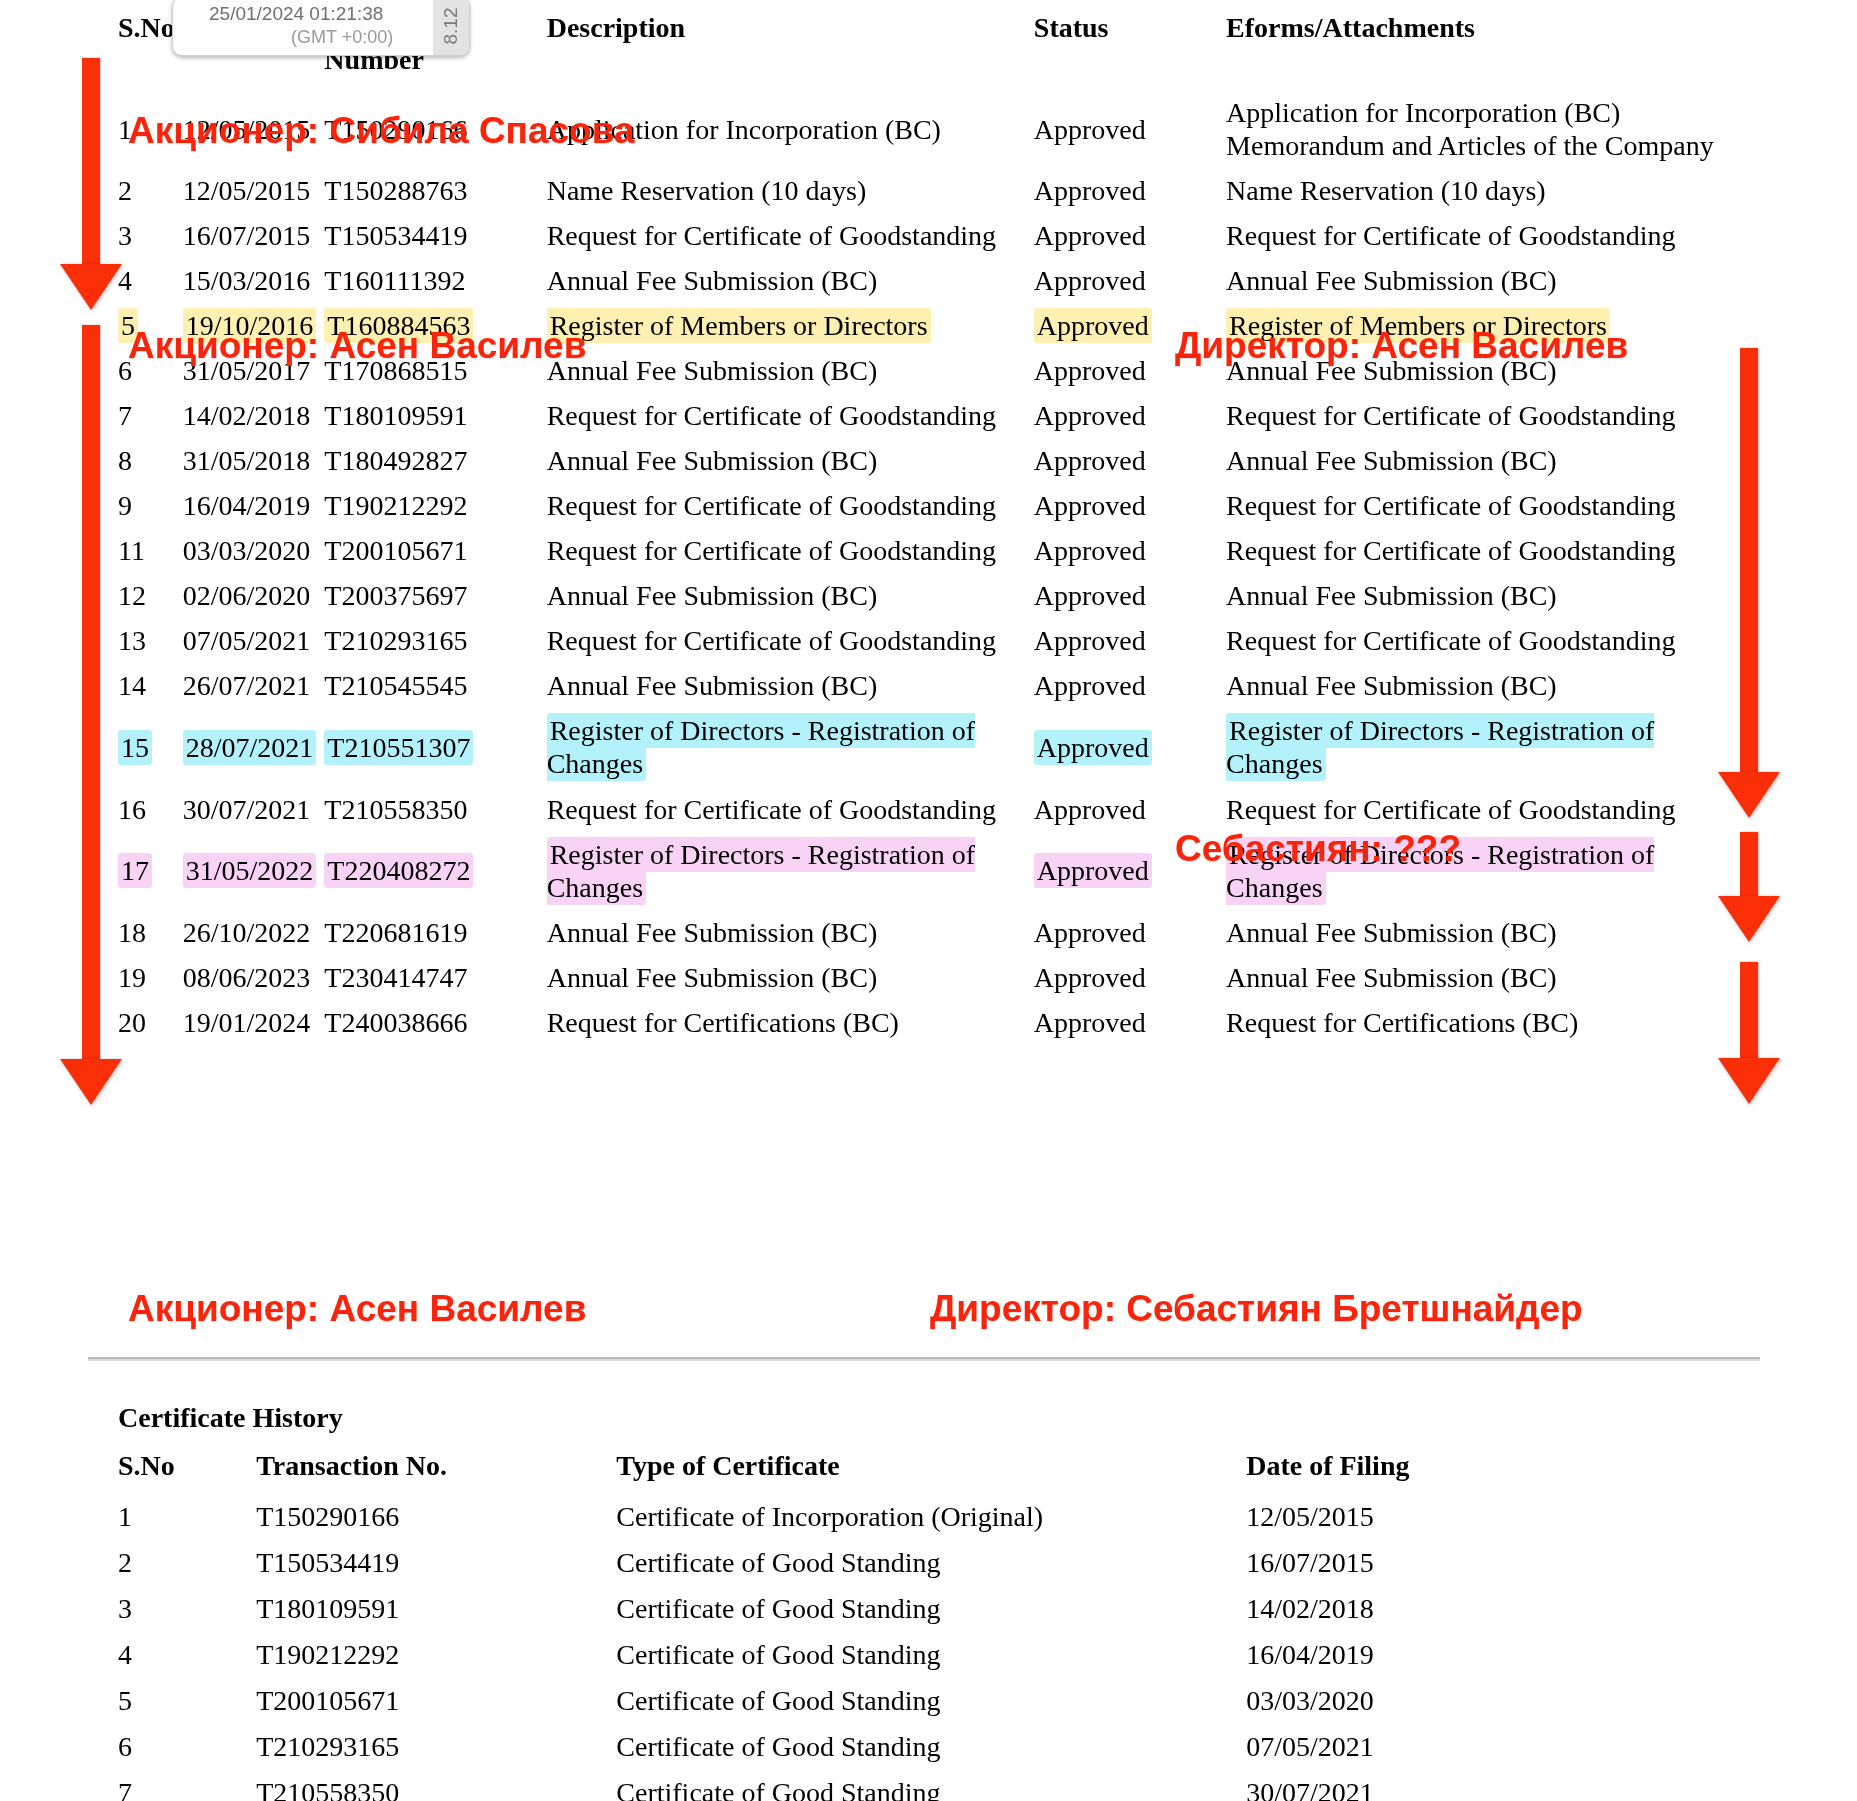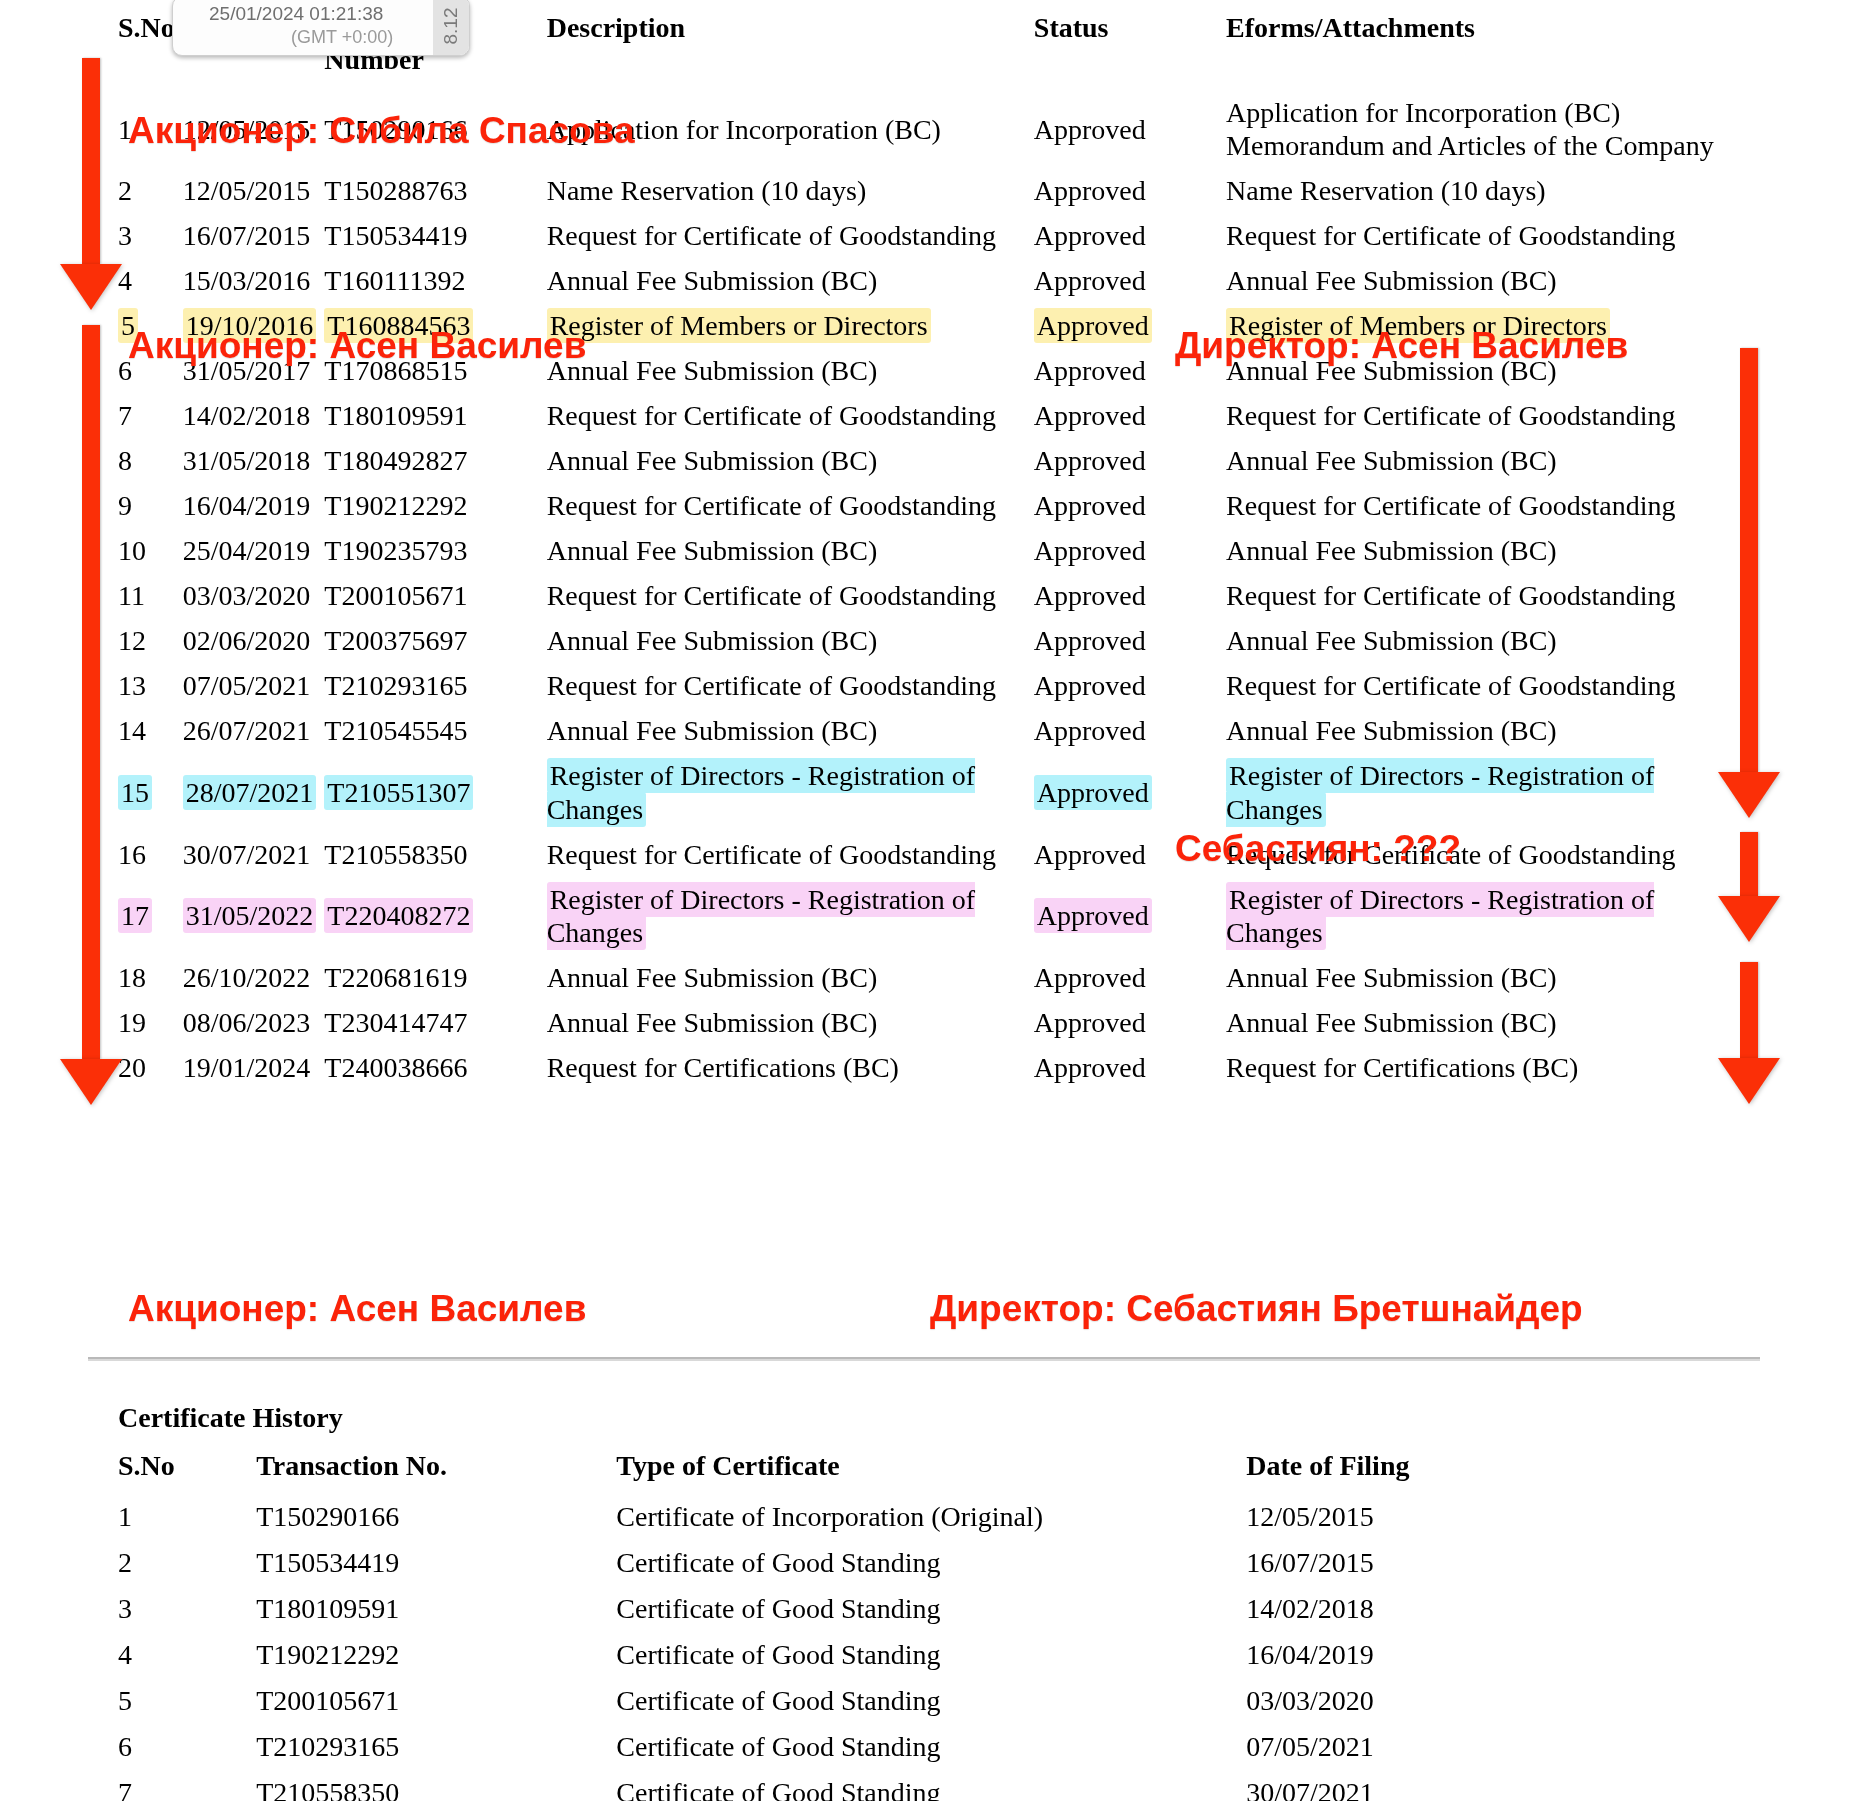--- a/index.html
+++ b/index.html
@@ -222,28 +222,20 @@
         </tr>
         <tr>
           <td class="c-sno"><span>9</span></td>
           <td class="c-date"><span>16/04/2019</span></td>
           <td class="c-txn"><span>T190212292</span></td>
           <td class="c-desc"><span>Request for Certificate of Goodstanding</span></td>
           <td class="c-status"><span>Approved</span></td>
           <td class="c-eforms"><span>Request for Certificate of Goodstanding</span></td>
         </tr>
         <tr>
-          <td class="c-sno"><span>10</span></td>
-          <td class="c-date"><span>25/04/2019</span></td>
-          <td class="c-txn"><span>T190235793</span></td>
-          <td class="c-desc"><span>Annual Fee Submission (BC)</span></td>
-          <td class="c-status"><span>Approved</span></td>
-          <td class="c-eforms"><span>Annual Fee Submission (BC)</span></td>
-        </tr>
-        <tr>
           <td class="c-sno"><span>11</span></td>
           <td class="c-date"><span>03/03/2020</span></td>
           <td class="c-txn"><span>T200105671</span></td>
           <td class="c-desc"><span>Request for Certificate of Goodstanding</span></td>
           <td class="c-status"><span>Approved</span></td>
           <td class="c-eforms"><span>Request for Certificate of Goodstanding</span></td>
         </tr>
         <tr>
           <td class="c-sno"><span>12</span></td>
           <td class="c-date"><span>02/06/2020</span></td>

